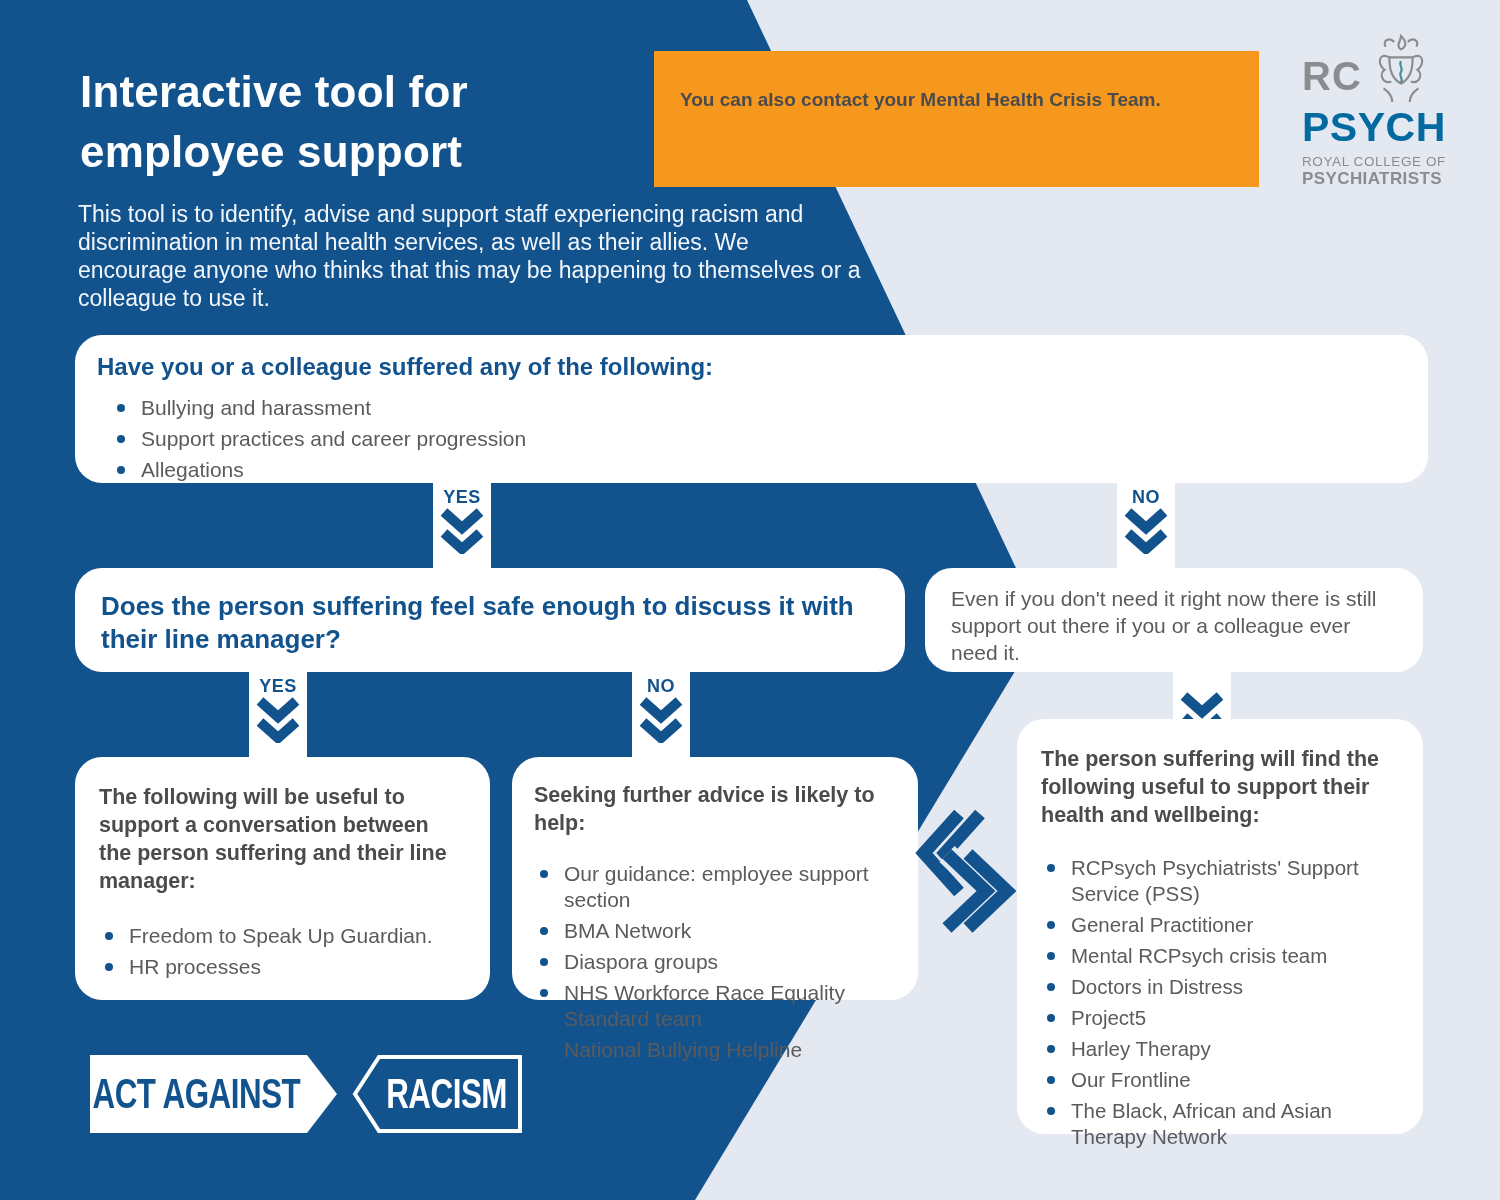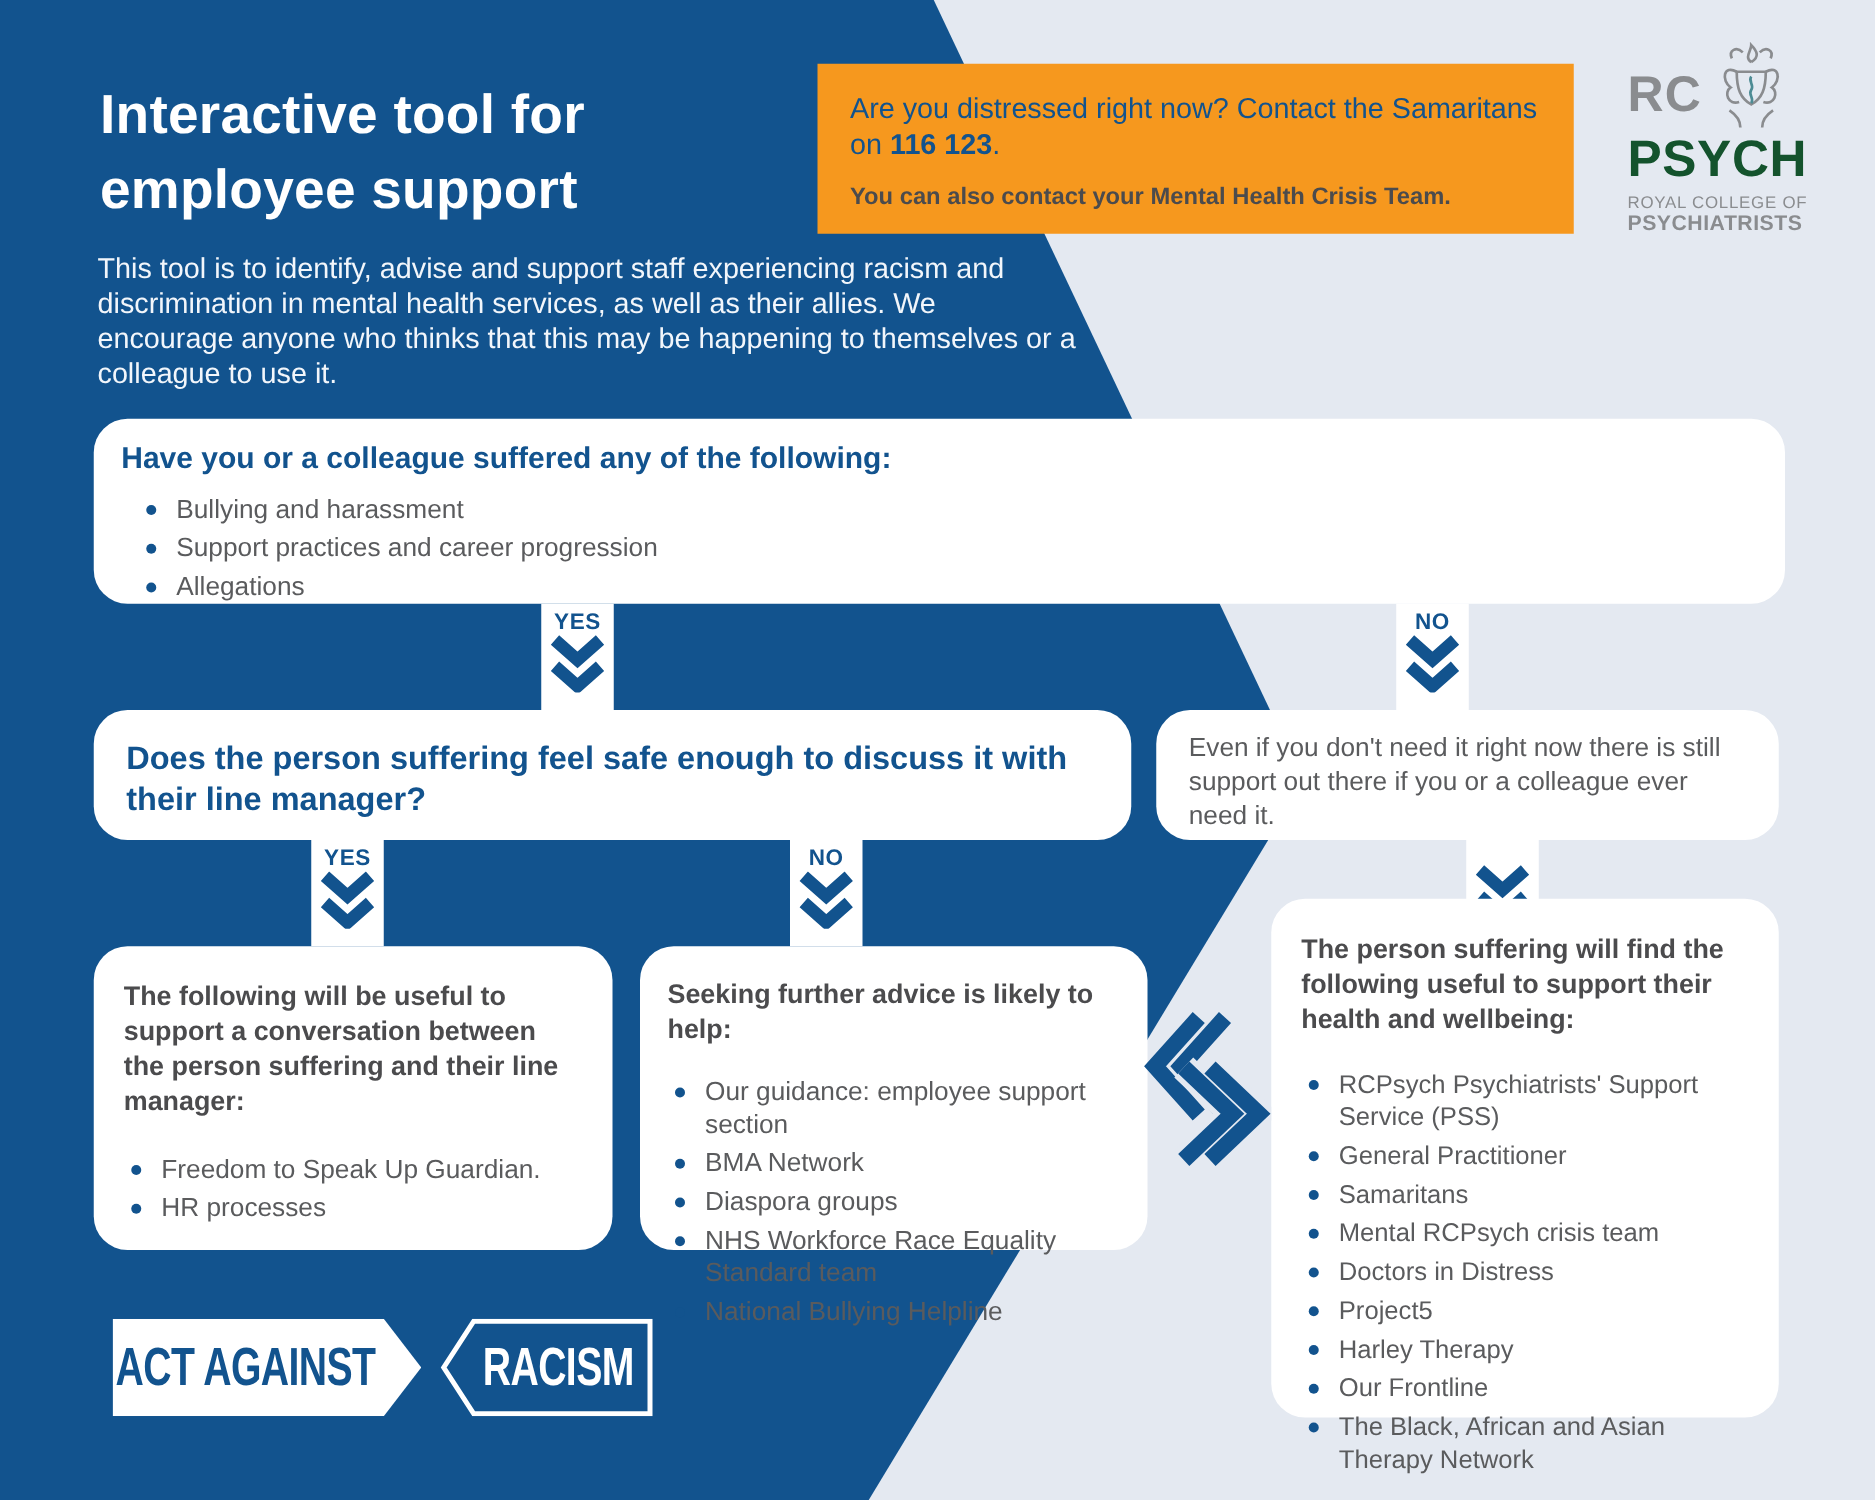--- a/index.html
+++ b/index.html
@@ -22,21 +22,21 @@
   .alert-box { position:absolute; left:654px; top:51px; width:605px; height:136px;
                background:#F6981E; padding:21px 26px; z-index:3; }
   .alert-line1 { color:#12538E; font-size:23px; line-height:29px; }
   .alert-line1 b { font-weight:bold; }
   .alert-line2 { margin-top:17px; color:#4B4B4D; font-weight:bold; font-size:19px; }
   
   .logo { position:absolute; left:1302px; top:28px; width:170px; z-index:3; color:#8A8C8F; }
   .logo-row { display:flex; align-items:flex-start; }
   .logo-rc { font-size:40px; font-weight:bold; letter-spacing:1px; margin-top:26px; }
   .logo-crest { margin-left:8px; }
-  .logo-psych { font-size:41px; font-weight:bold; color:#14532d; letter-spacing:.5px; margin-top:-6px; }
+  .logo-psych { font-size:41px; font-weight:bold; color:#0369a1; letter-spacing:.5px; margin-top:-6px; }
   .logo-sub1 { font-size:13.5px; letter-spacing:.6px; margin-top:3px; }
   .logo-sub2 { font-size:17px; letter-spacing:.4px; font-weight:bold; }
   
   .wbox { position:absolute; background:#fff; z-index:2;border-radius:27px; }
   .box-q1 { left:75px; top:335px; width:1353px; height:148px; padding:18px 22px; }
   .h-blue { color:#12538E; font-weight:bold; font-size:24px; }
   .box-q2 { left:75px; top:568px; width:830px; height:104px; padding:22px 26px; }
   .box-q2 .h-blue { font-size:26px; line-height:33px; }
   .box-evenif { left:925px; top:568px; width:498px; height:104px; padding:17px 26px;
                 color:#5A5B5D; font-size:21px; line-height:27px; }
@@ -85,23 +85,20 @@
   <div class="blue-bg"></div>
 
   <div class="title">
     <div>Interactive tool for</div>
     <div>employee support</div>
   </div>
 
   <div class="intro">This tool is to identify, advise and support staff experiencing racism and discrimination in mental health services, as well as their allies. We encourage anyone who thinks that this may be happening to themselves or a colleague to use it.</div>
 
   <div class="alert-box">
-    <div class="alert-line1">
-      <span>Are you distressed right now? Contact the Samaritans on </span><b>116 123</b><span>.</span>
-    </div>
     <div class="alert-line2">You can also contact your Mental Health Crisis Team.</div>
   </div>
 
   <div class="logo">
     <div class="logo-row">
       <div class="logo-rc">RC</div>
       <svg class="logo-crest" width="62" height="82" viewBox="0 0 64 84">
         <g fill="none" stroke="#8A8C8F" stroke-width="2.2">
           <path d="M32 30 h12 c0 14 -3 22 -12 27 c-9 -5 -12 -13 -12 -27 Z"></path>
           <path d="M20 30 C9 24 7 37 15 43 C9 47 13 58 22 55"></path>
@@ -190,21 +187,20 @@
       <li>NHS Workforce Race Equality Standard team</li>
       <li>National Bullying Helpline</li>
     </ul>
   </div>
 
   <div class="wbox box-out-sup">
     <div class="h-gray">The person suffering will find the following useful to support their health and wellbeing:</div>
     <ul class="blist">
       <li>RCPsych Psychiatrists' Support Service (PSS)</li>
       <li>General Practitioner</li>
-      <li>Samaritans</li>
       <li>Mental RCPsych crisis team</li>
       <li>Doctors in Distress</li>
       <li>Project5</li>
       <li>Harley Therapy</li>
       <li>Our Frontline</li>
       <li>The Black, African and Asian Therapy Network</li>
 
     </ul>
   </div>
 

